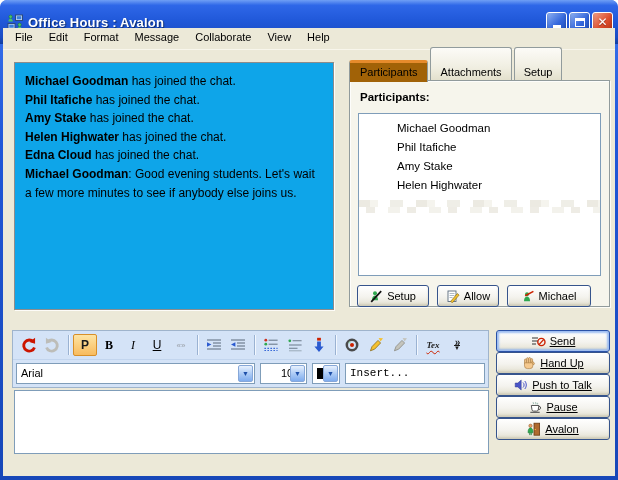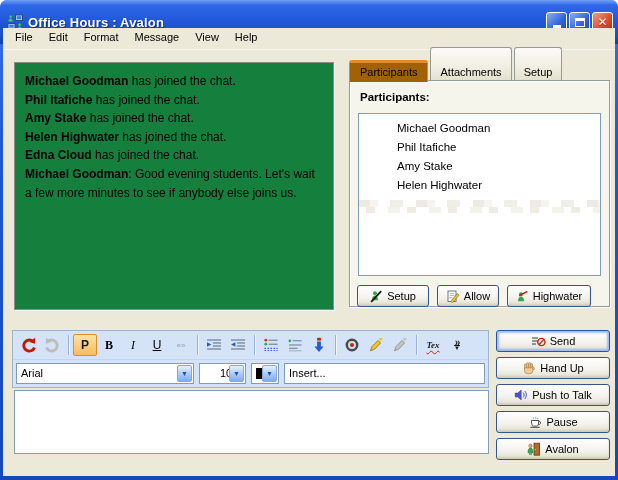--- a/index.html
+++ b/index.html
@@ -25,21 +25,21 @@
   .winbtn.close{background:linear-gradient(135deg,#F0A088 0%,#DD4F2E 55%,#B83010 100%);}
   .minbar{width:8px;height:3px;background:#fff;margin-top:9px;}
   .maxbox{width:10px;height:9px;border:1px solid #fff;border-top-width:3px;}
   .close-x{color:#fff;font-size:12px;font-weight:bold;line-height:1;text-shadow:0 1px 1px rgba(0,0,0,.4);}
   
   .app-body{position:absolute;left:3px;top:28px;width:612px;height:448px;background:#ECE9D8;}
   .menubar{position:absolute;left:0;top:0;right:0;height:21px;display:flex;align-items:flex-start;
     padding-left:4px;font-size:11px;box-shadow:0 1px 0 #F8F6EC;}
   .menu-item{padding:3px 8px;cursor:default;}
   
-  .chat-display{position:absolute;left:11px;top:34px;width:320px;height:248px;background:#15803d;
+  .chat-display{position:absolute;left:11px;top:34px;width:320px;height:248px;background:#0ea5e9;
     border:1px solid #8C8C8C;box-shadow:1px 1px 0 #FDFCF8;padding:9px 10px;font-size:12px;line-height:1.55;overflow:hidden;}
   .msg{margin:0;}
   .msg b{font-weight:bold;}
   
   .tabstrip{position:absolute;left:346px;top:31px;height:22px;display:flex;align-items:flex-end;}
   .tab{font-size:11px;padding:18px 9px 3px;border:1px solid #919B9C;border-bottom:none;
     border-radius:3px 3px 0 0;background:linear-gradient(180deg,#FCFBF7 0%,#F0EEE1 60%,#E2DFCB 100%);
     margin-right:2px;position:relative;cursor:default;}
   .tab.active{background:#a16207;border-top:3px solid #E68B2C;padding:3px 10px 4px;margin-bottom:-1px;z-index:3;}
   .tabpanel{position:absolute;left:346px;top:52px;width:261px;height:227px;background:#F6F5EC;
@@ -86,31 +86,31 @@
   .overflow-stack .ov1{font-size:10px;font-weight:bold;letter-spacing:-1px;}
   .overflow-stack .ov2{font-size:6px;border-top:1px solid #1A1A1A;padding-top:1px;}
   .tsep{width:1px;height:20px;background:#9AB2D2;box-shadow:1px 0 0 #F2F7FE;margin:0 4px;flex:none;}
   
   .combo{height:21px;border:1px solid #7F9DB9;background:#fff;display:flex;align-items:center;
     font-size:11px;padding-left:4px;flex:none;cursor:default;}
   .combo .val{white-space:nowrap;overflow:hidden;}
   .combo .arrow{width:15px;height:17px;margin-left:auto;margin-right:1px;border-radius:2px;
     background:linear-gradient(180deg,#E8F1FD 0%,#A9C9F5 55%,#7FACEE 100%);
     border:1px solid #86A7D8;color:#1D4FA8;font-size:7px;display:flex;align-items:center;justify-content:center;flex:none;}
-  .c-font{width:178px;}
+  .c-font{width:239px;}
   .c-size{width:47px;padding-left:20px;}
   .c-color{width:28px;}
   .c-align{width:77px;}
-  .c-insert{flex:1;}
+  .c-insert{flex:1;font-family:Liberation Mono, monospace;}
   .swatch{width:11px;height:11px;background:#000;margin-right:-2px;}
   
   .message-input{position:absolute;left:11px;top:362px;width:475px;height:64px;background:#fff;
     border:1px solid #7F9DB9;}
   
-  .action-col{position:absolute;left:493px;top:302px;width:114px;display:flex;flex-direction:column;gap:5px;}
+  .action-col{position:absolute;left:493px;top:302px;width:114px;display:flex;flex-direction:column;text-decoration:underline;}
   .action-col .xp-btn{height:22px;width:114px;flex:none;}
   .xp-btn.focused{border-color:#2A52A8;box-shadow:inset 0 0 2px 2px #9DBDF2,inset 0 -2px 2px rgba(185,180,155,.45);}
   .send-ico{display:flex;align-items:center;}
 </style>
 </head>
 <body>
 
 <div id="window">
 
   <div class="titlebar">
@@ -136,20 +136,21 @@
       </span>
   </div>
 
   <div class="app-body">
 
     <div class="menubar">
       <span class="menu-item">File</span>
       <span class="menu-item">Edit</span>
       <span class="menu-item">Format</span>
       <span class="menu-item">Message</span>
+      <span class="menu-item">Collaborate</span>
       <span class="menu-item">View</span>
       <span class="menu-item">Help</span>
     </div>
 
     <div class="chat-display">
       <p class="msg"><b>Michael Goodman</b><span> has joined the chat.</span></p>
       <p class="msg"><b>Phil Itafiche</b><span> has joined the chat.</span></p>
       <p class="msg"><b>Amy Stake</b><span> has joined the chat.</span></p>
       <p class="msg"><b>Helen Highwater</b><span> has joined the chat.</span></p>
       <p class="msg"><b>Edna Cloud</b><span> has joined the chat.</span></p>
@@ -188,21 +189,21 @@
           <path d="M4.6 11.4 L11.3 3.6 l1.8 1.5 L6.4 12.8 z" fill="#F2C12E" stroke="#8A6D1F" stroke-width=".7"></path>
         </svg>
         <span>Allow</span>
       </button>
       <button class="xp-btn mod btn-disallow">
         <svg width="13" height="13" viewBox="0 0 13 13">
           <circle cx="5" cy="4.2" r="2" fill="#2FA84F"></circle>
           <path d="M5 6.4 C2.8 6.8 2 8.6 2 11.2 h6 C8 8.6 7.2 6.8 5 6.4 z" fill="#2FA84F"></path>
           <path d="M3.2 5.8 L11.4 1.4" stroke="#CC2200" stroke-width="1.6"></path>
         </svg>
-        <span>Highwater</span>
+        <span>Michael</span>
       </button>
     </div>
 
     <div class="toolbar">
       <div class="trow1">
         <button class="tbtn">
           <svg width="17" height="17" viewBox="0 0 16 16">
             <path d="M12.6 4.6 A5.2 5.2 0 1 0 13.6 9.8" fill="none" stroke="#CC1500" stroke-width="2.7"></path>
             <path d="M14.2 0.8 L14.2 6.4 L8.8 4.6 z" fill="#CC1500"></path>
           </svg>

